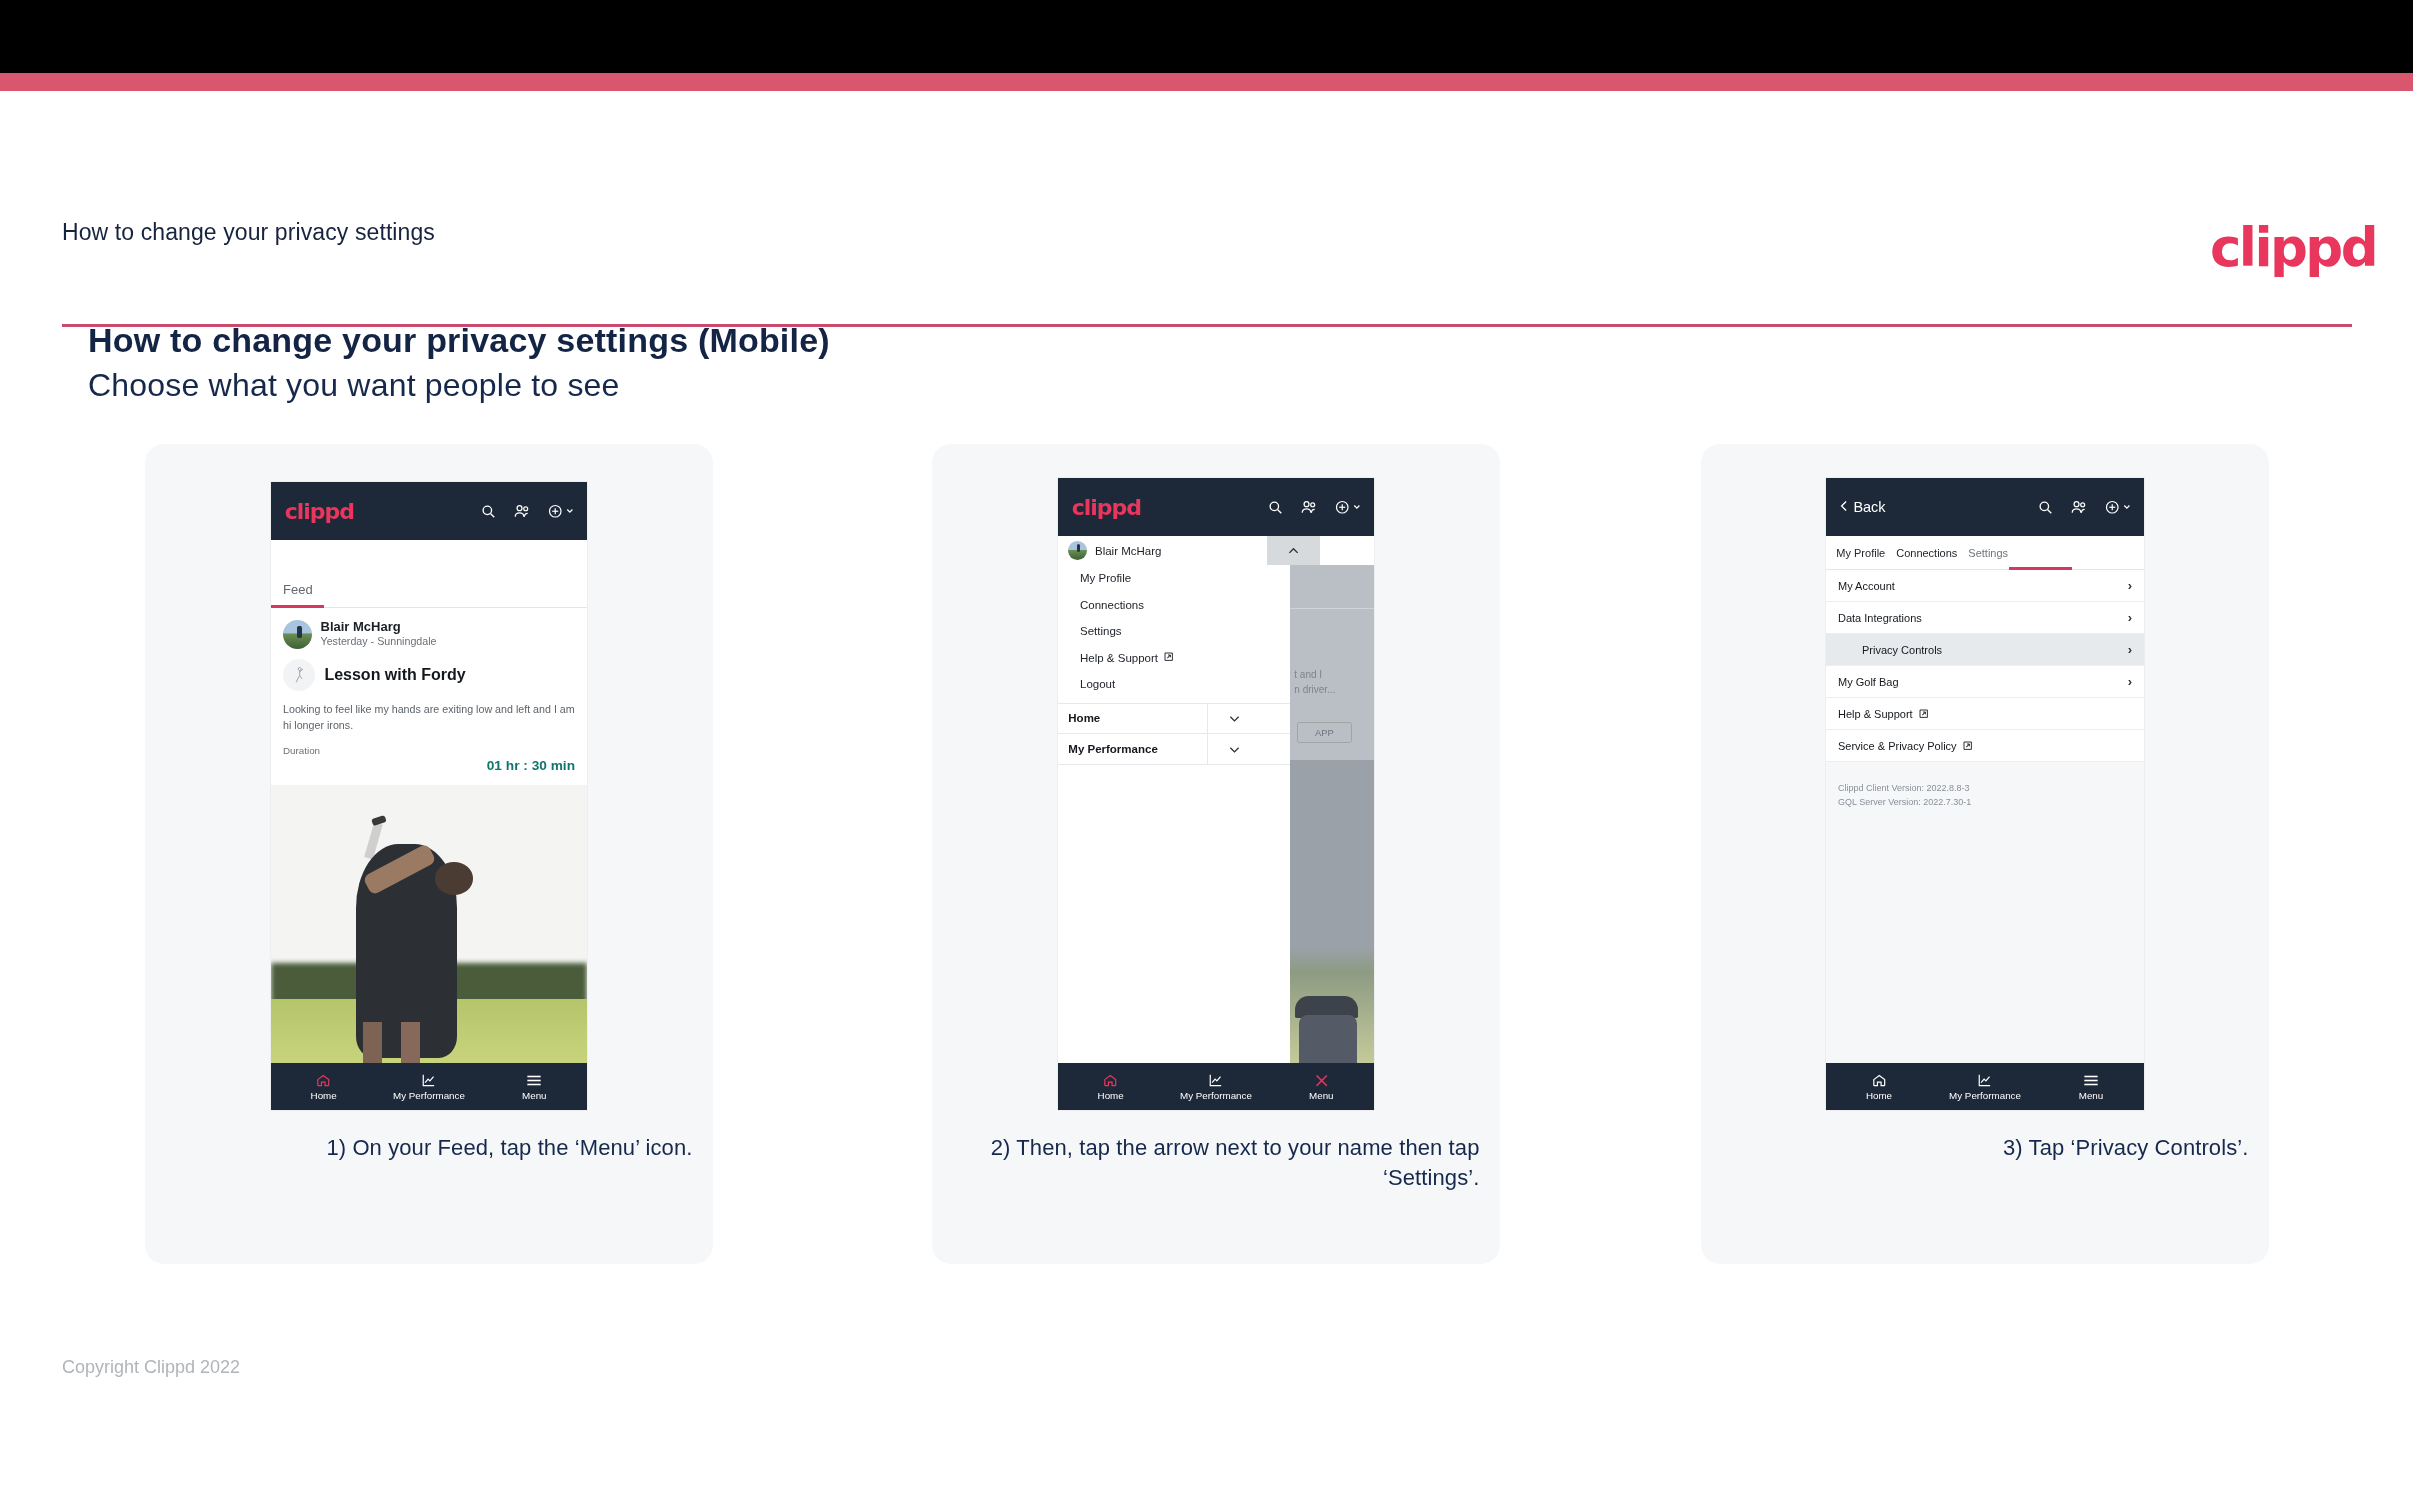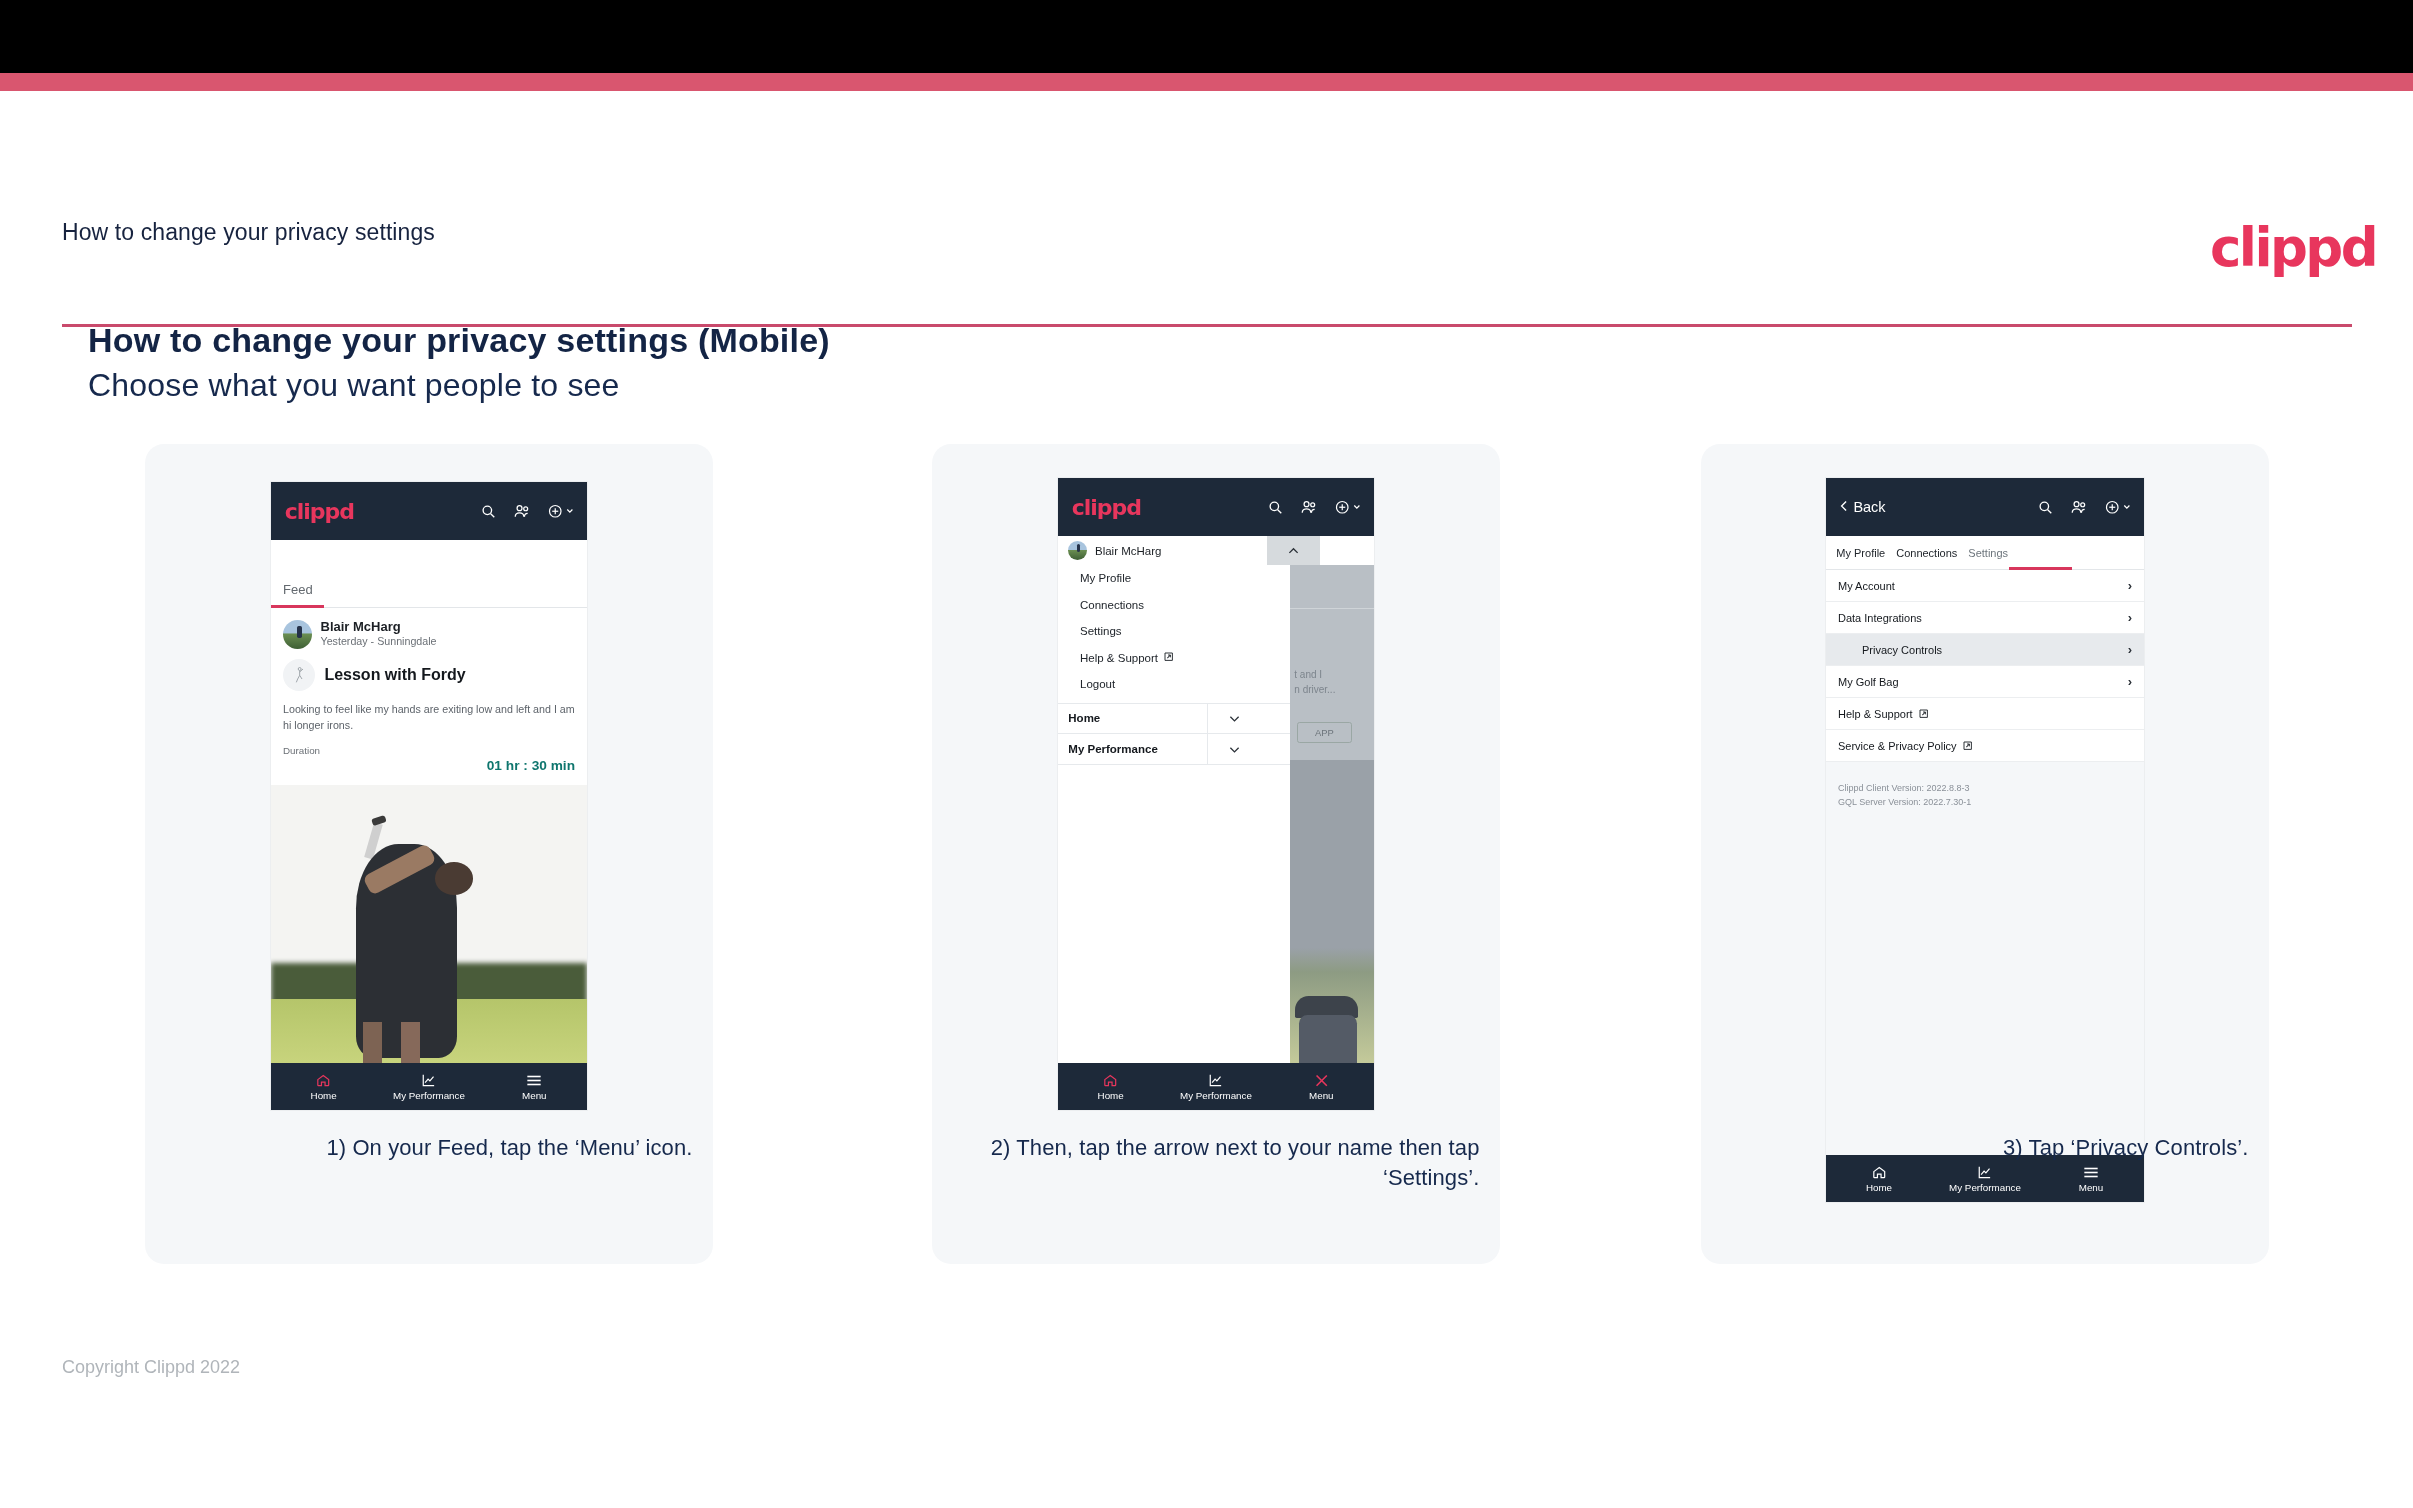--- a/index.html
+++ b/index.html
@@ -54,21 +54,21 @@
   .card.c3 { left:1701px; }
 
   .phone {
     position:absolute; width:316px; left:50%; transform:translateX(-50%);
     top:38px; height:628px;
     background:#ffffff;
     box-shadow:0 0 0 0.9px rgba(0,0,0,.045);
     overflow:hidden;
   }
   .phone.p2 { top:34px; height:632px; }
-  .phone.p3 { top:34px; width:318px; height:724px; background:#f5f7f9; }
+  .phone.p3 { top:34px; width:318px; height:632px; background:#f5f7f9; }
 
   
   .appbar {
     height:58px; background:#1d2939; position:relative;
     display:flex; align-items:center; padding:0 13.7px;
   }
   .appbar-logo {
     color:#e8365d; font-size:22px; font-weight:bold; letter-spacing:-1px;
     font-family:"DejaVu Sans", sans-serif;
   }

